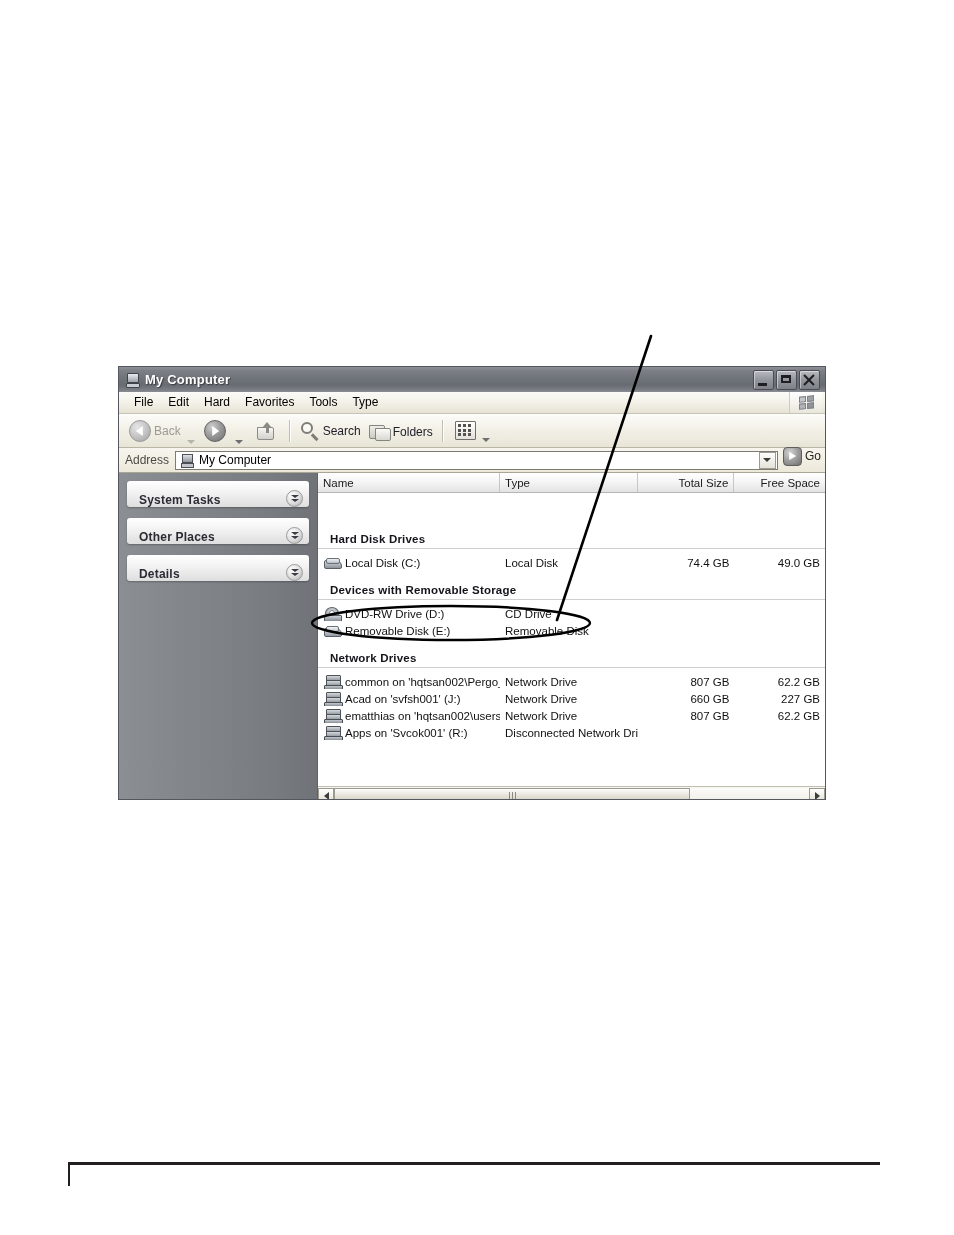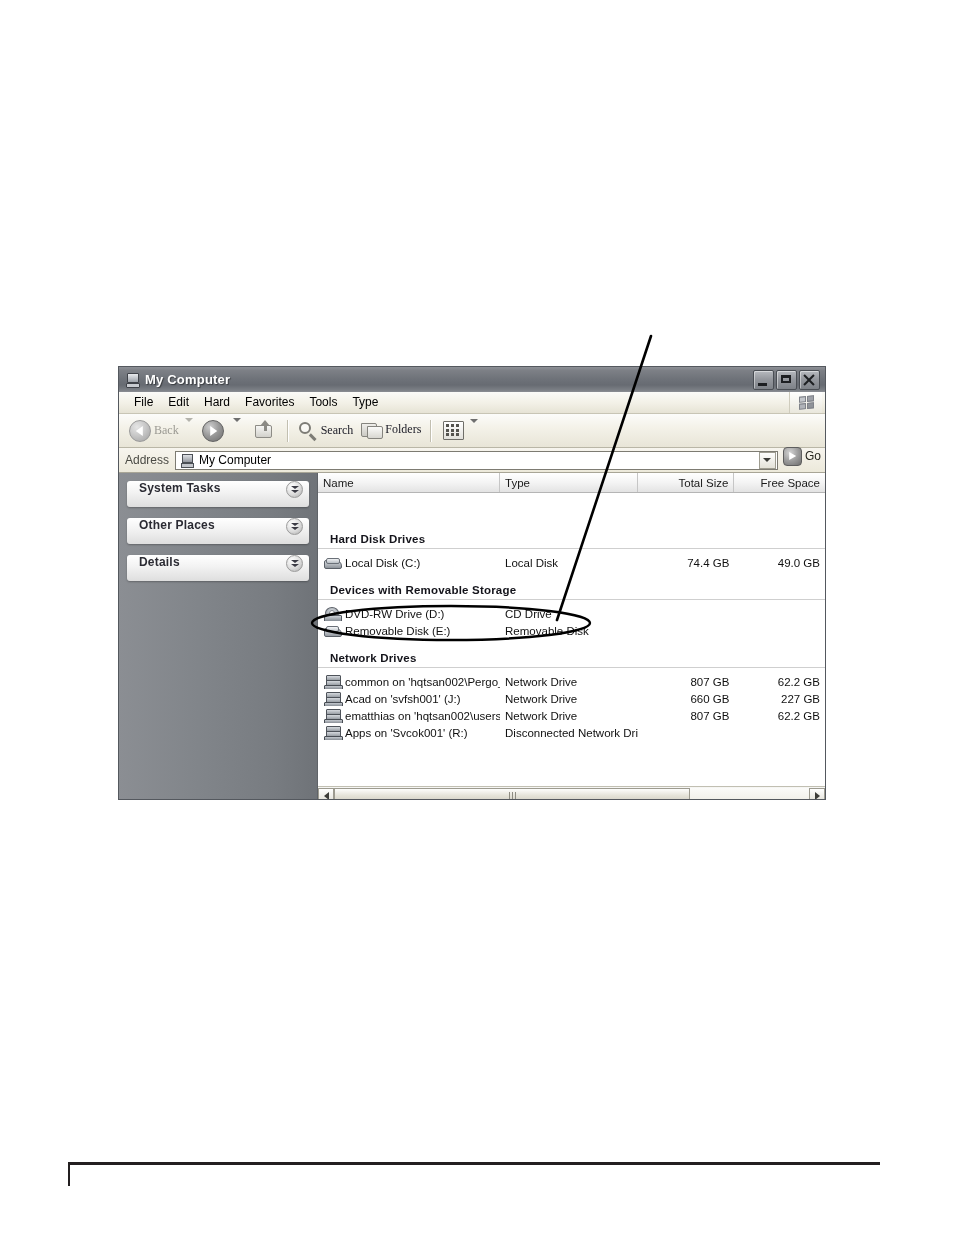--- a/index.html
+++ b/index.html
@@ -167,21 +167,21 @@
 
   
   .toolbar {
     height: 33px;
     background: linear-gradient(to bottom,#fcfcfa 0%,#f4f2e9 40%,#e8e5d7 100%);
     border-bottom: 1px solid #b9b6a6;
     display: flex;
     align-items: center;
     padding-left: 6px;
   }
-  .tb-group { display: flex; align-items: flex-start; font-family: Liberation Serif, serif; }
+  .tb-group { display: flex; align-items: flex-end; }
   .tb-sep {
     width: 1px; height: 22px;
     background: #c2bfb0;
     border-right: 1px solid #ffffff;
     margin: 0 5px;
   }
   .tb-btn {
     display: flex; align-items: center;
     padding: 2px 4px;
     font-size: 12px;
@@ -372,21 +372,21 @@
     padding: 8px 8px 0 8px;
     box-sizing: border-box;
     border-right: 1px solid #5f6368;
   }
   .panel {
     background: linear-gradient(to bottom,#ffffff 0%,#f3f3f3 42%,#dedede 100%);
     border-radius: 3px;
     height: 26px;
     margin-bottom: 11px;
     display: flex;
-    align-items: flex-start;
+    align-items: flex-end;
     padding: 0 6px 0 12px;
     box-shadow: 0 1px 2px rgba(0,0,0,.28);
     position: relative;
   }
   .panel-title {
     font-size: 12px;
     font-weight: bold;
     color: #2b2b33;
     flex: 1 1 auto;
     letter-spacing: .2px;

